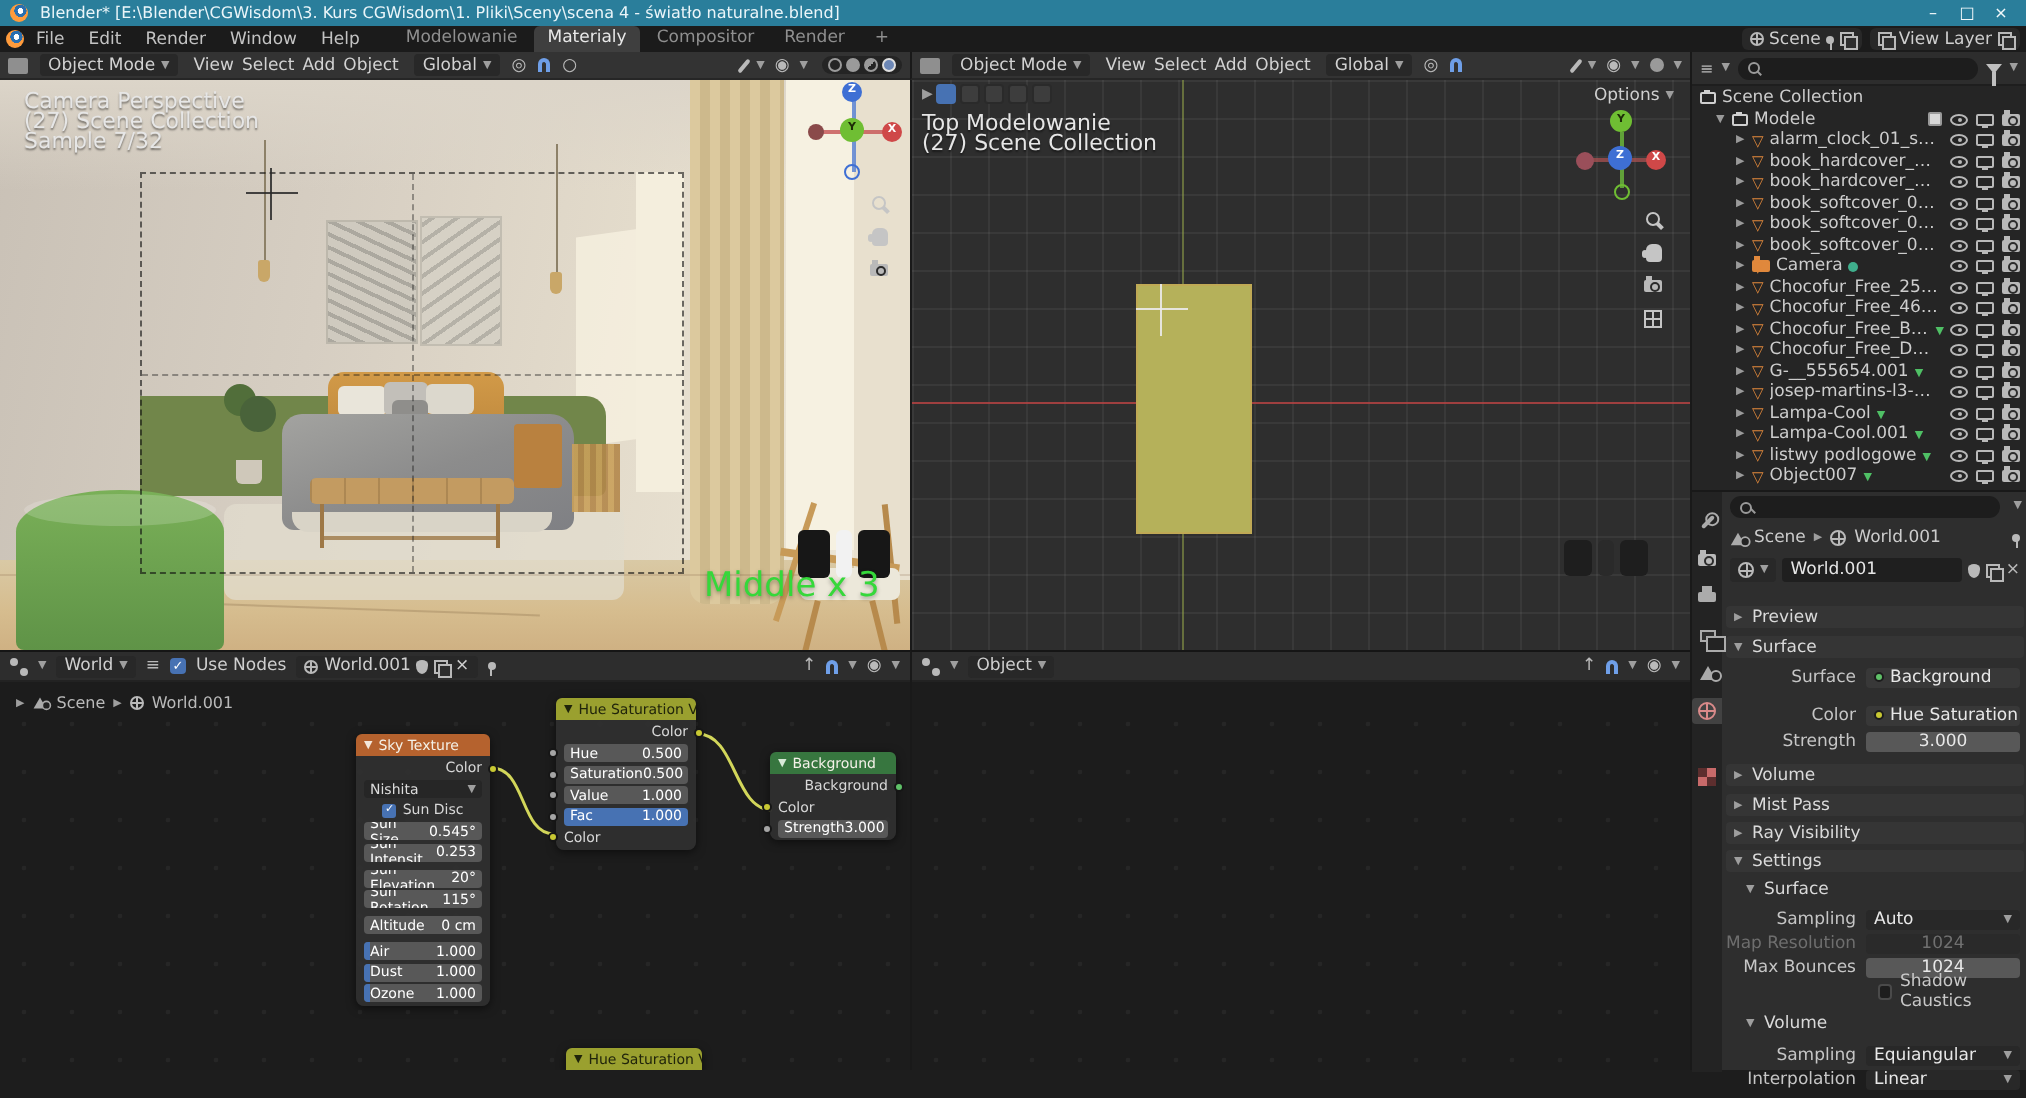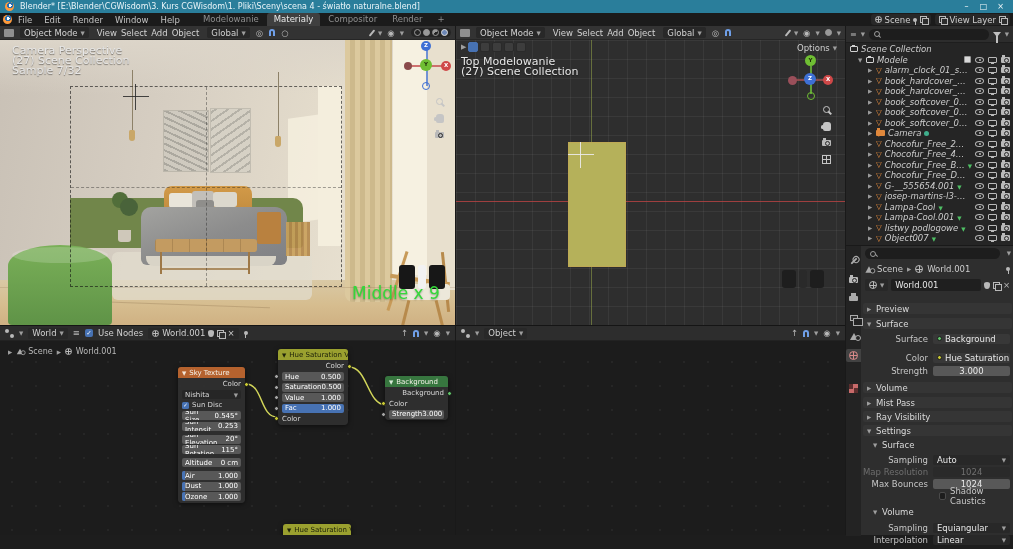--- a/index.html
+++ b/index.html
@@ -153,21 +153,21 @@
   .tool-row{position:absolute;left:5px;top:2px;display:flex;gap:2px;align-items:center;}
   .tr-sq{width:10px;height:10px;background:#3d3d3d;border:1px solid #2a2a2a;border-radius:2px;}
   .tr-sq.active{background:#4772b3;border-color:#4772b3;}
   #vpr-options{position:absolute;right:8px;top:3px;color:#cfcfcf;font-size:8.5px;display:flex;gap:3px;align-items:center;}
 
   
   #outliner{position:absolute;left:845px;top:26px;width:168px;height:219px;background:#252525;border-left:1px solid #191919;}
   #outliner-header{height:17px;background:#2d2d2d;display:flex;align-items:center;gap:4px;padding:0 4px;border-bottom:1px solid #1e1e1e;}
   #outliner-search{flex:1;height:11px;background:#1d1d1d;border-radius:7px;display:flex;align-items:center;gap:3px;padding:0 5px;}
   #otree{font-size:8.5px;padding-top:1px;}
-  .orow{height:10.5px;display:flex;align-items:center;gap:3px;padding-left:22px;white-space:nowrap;font-style:italic;}
+  .orow{height:10.5px;display:flex;align-items:center;gap:3px;padding-left:22px;white-space:nowrap;}
   .orow.root{padding-left:4px;}
   .orow.coll{padding-left:12px;}
   .otri{font-size:5.5px;color:#9a9a9a;width:5px;flex:0 0 auto;}
   .oicon{color:#e0883c;font-size:7.5px;line-height:1;flex:0 0 auto;}
   .oicon.cam-i{width:9px;height:6px;background:#e0883c;border-radius:1px;position:relative;}
   .oicon.cam-i::before{content:"";position:absolute;top:-2px;left:1px;width:3px;height:2px;background:#e0883c;}
   .i-collbox{width:8px;height:6px;border:1px solid #d0d0d0;border-radius:1px;position:relative;flex:0 0 auto;}
   .i-collbox::before{content:"";position:absolute;left:1px;top:-2px;width:3px;height:1.5px;background:#d0d0d0;}
   .oname{overflow:hidden;text-overflow:ellipsis;color:#cdcdcd;}
   .obadge{flex:0 0 auto;}
@@ -229,21 +229,21 @@
   .nh-sky{background:#b5622e;}
   .nh-hsv{background:#9aa02f;color:#20240b;}
   .nh-bg{background:#37763f;}
   .nrow{height:9px;margin:1.5px 4px;display:flex;align-items:center;position:relative;font-size:7px;}
   .nrow.gap{margin-top:4px;}
   .nrow.out{justify-content:flex-end;}
   .nslot{background:#585858;border-radius:2px;flex:1;display:flex;justify-content:space-between;align-items:center;height:9px;padding:0 3px;color:#fff;position:relative;overflow:hidden;}
   .nslot.blue{background:#4772b3;}
   .nslot.fill::before{content:"";position:absolute;left:0;top:0;bottom:0;width:3px;background:#4772b3;}
   .nslot.dd2{background:#262626;color:#dcdcdc;}
-  .ncheck{display:flex;gap:3px;align-items:center;margin:1.5px 4px;height:9px;}
+  .ncheck{display:flex;gap:3px;align-items:center;margin:1.5px 4px;height:9px;justify-content:center;}
   .cbx{width:7px;height:7px;background:#4772b3;border-radius:1.5px;color:#fff;font-size:5.5px;line-height:7px;text-align:center;flex:0 0 auto;}
   .sock{position:absolute;width:5px;height:5px;border-radius:50%;border:1px solid #161616;top:2px;}
   .sock.so{right:-8px;}
   .sock.si{left:-8px;}
   .sock.yellow{background:#c8c832;}
   .sock.gray{background:#a5a5a5;}
   .sock.green{background:#5fc168;}
   #node-links{position:absolute;left:0;top:0;pointer-events:none;}
 
   
@@ -404,21 +404,21 @@
       <span class="i-zoom"></span>
       <span class="i-hand"></span>
       <span class="i-cam"></span>
     </div>
 
     <div class="mouse3" style="left:399px;top:225px;">
       <span></span>
         <span class="lit"></span>
         <span></span>
     </div>
-    <div class="hint-text" style="left:352px;top:243px;">Middle x 9</div>
+    <div class="hint-text" style="left:352px;top:243px;">Middle x 3</div>
   </div>
 
   <div id="vp-right-header" class="ed-header">
     <span class="ed-icon"></span>
     <div class="dd">
       <span>Object Mode</span>
         <span class="chev">▼</span>
     </div>
     <div class="menus">
 

